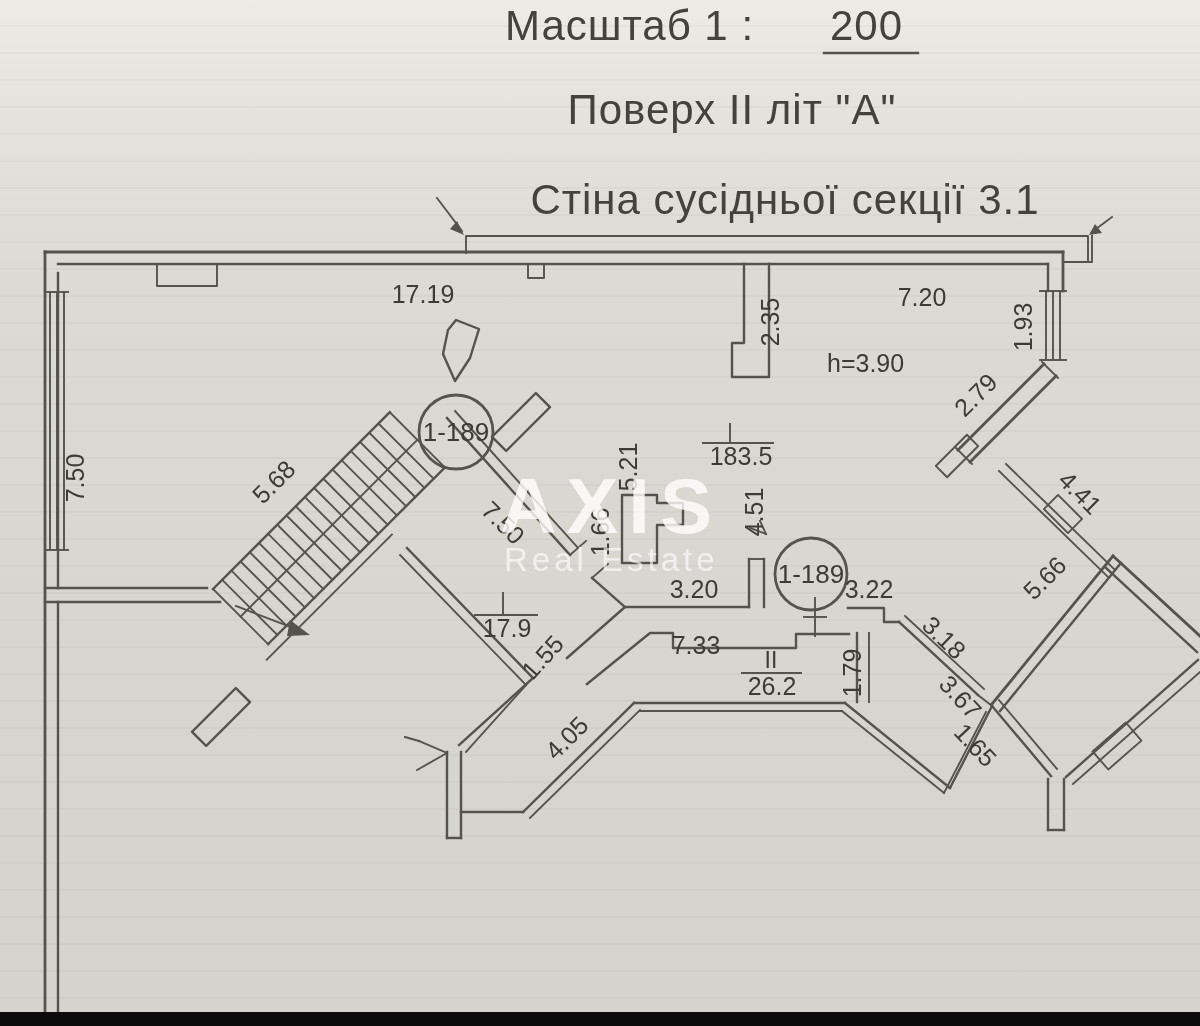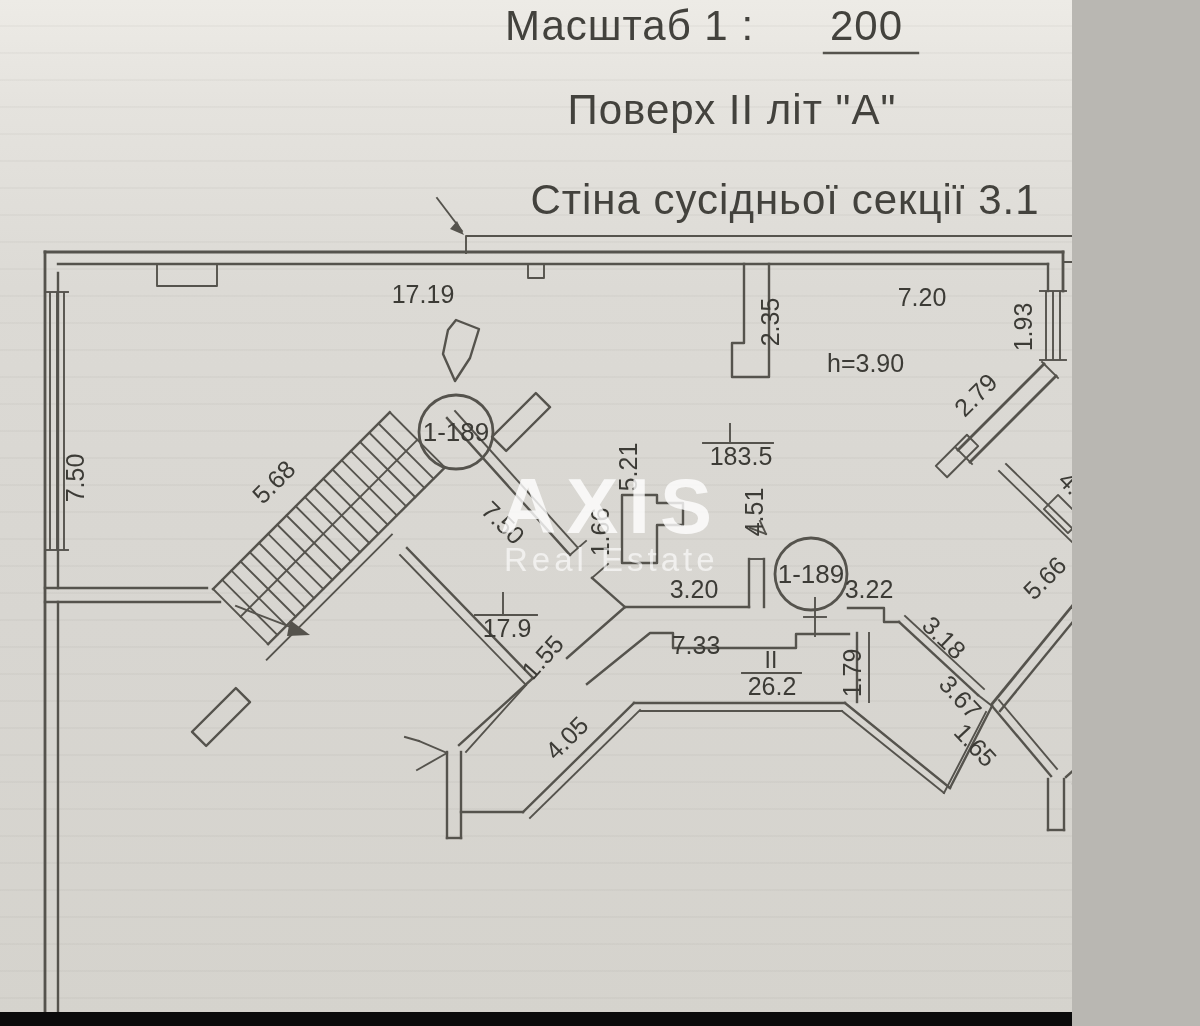--- a/index.html
+++ b/index.html
@@ -1,17 +1,17 @@
 <!DOCTYPE html>
 <html><head>
 <meta charset="utf-8">
 <style>
   html,body{margin:0;padding:0;background:#b9b7b2;}
   .stage{
-    position:relative;width:1072px;height:1026px;overflow:hidden;
+    position:relative;width:1200px;height:1026px;overflow:hidden;
     background:linear-gradient(180deg,#edebe6 0%,#e5e3de 10%,#dcdad5 28%,#d8d6d1 60%,#d5d3cd 100%);
     font-family:"Liberation Sans", sans-serif;
   }
   .rules{
     position:absolute;inset:0;pointer-events:none;
     background:repeating-linear-gradient(180deg,rgba(0,0,0,0) 0 25px,rgba(108,106,99,0.05) 25px 27px);
   }
   .plan-svg{position:absolute;left:0;top:0;}
   .ln{stroke:#55534d;stroke-width:2.4;fill:none;stroke-linecap:square;stroke-linejoin:round;}
   .thin{stroke-width:1.9;}

